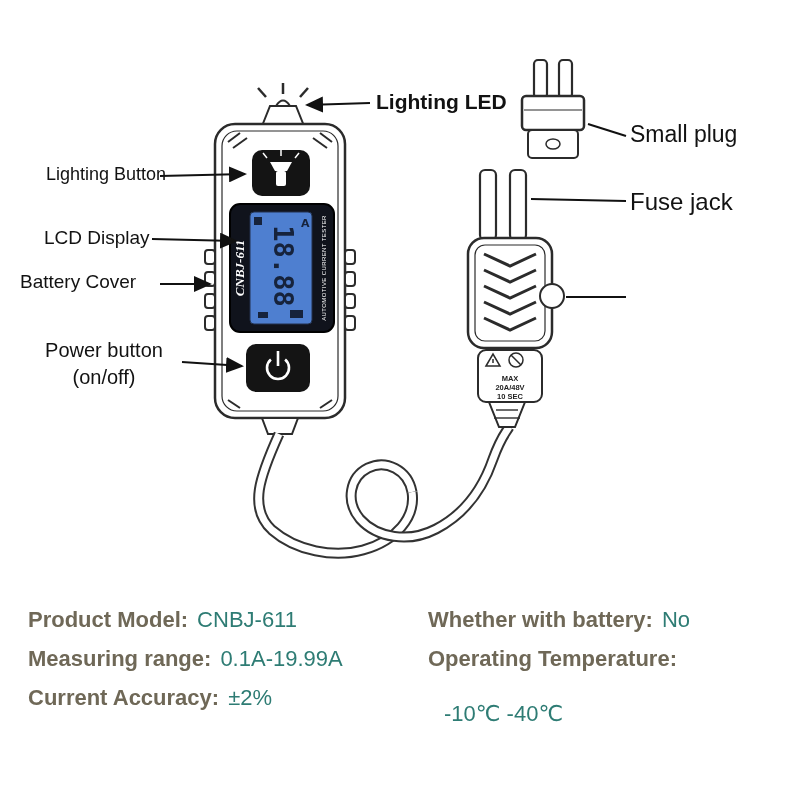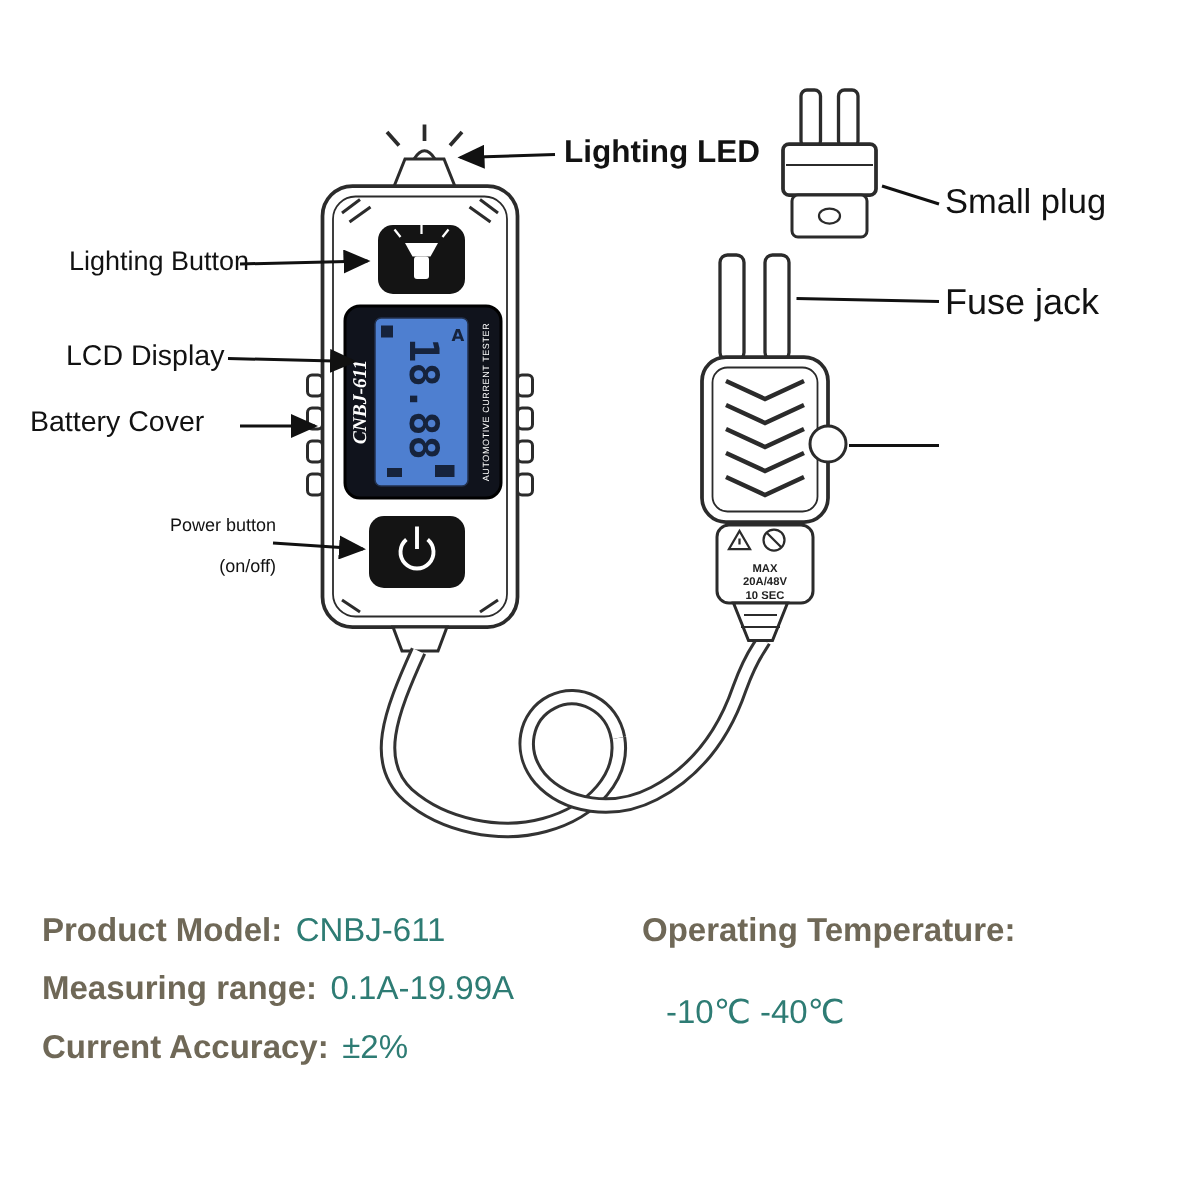--- a/index.html
+++ b/index.html
@@ -7,21 +7,21 @@
   .canvas { position:relative; width:800px; height:800px; background:#fff; overflow:hidden; }
   .art { position:absolute; left:0; top:0; }
   .callout { position:absolute; color:#121212; white-space:nowrap; }
   .co-lighting-led   { left:376px; top:90px;  font-size:21px; font-weight:600; }
   .co-small-plug     { left:630px; top:121px; font-size:23px; }
   .co-lighting-button{ left:46px;  top:164px; font-size:18px; }
   .co-fuse-jack      { left:630px; top:188px; font-size:24px; }
   .co-lcd-display    { left:44px;  top:227px; font-size:19px; }
   .co-battery-cover  { left:20px;  top:271px; font-size:19px; }
   .co-fuse-socket    { left:630px; top:284px; font-size:23px; }
-  .co-power-button   { left:24px;  top:337px; width:160px; text-align:right; font-size:12px; line-height:27px; }
+  .co-power-button   { left:24px;  top:337px; width:160px; text-align:center; font-size:20px; line-height:27px; }
   .specs-col { position:absolute; top:600px; }
   .specs-left  { left:28px; }
   .specs-right { left:428px; }
   .spec-row { height:39px; line-height:39px; font-size:22px; white-space:nowrap; }
   .spec-label { font-weight:700; color:var(--label_text,#6f6857); margin-right:9px; }
   .spec-value { font-weight:400; color:var(--value_text,#2e7c74); }
   .spec-row.indent { padding-left:16px;margin-top:16px; }
 </style>
 </head>
 <body>
@@ -170,20 +170,23 @@
     <div class="spec-row">
       <span class="spec-label">Measuring range:</span><span class="spec-value">0.1A-19.99A</span>
     </div>
     <div class="spec-row">
       <span class="spec-label">Current Accuracy:</span><span class="spec-value">±2%</span>
     </div>
   </div>
 
   <div class="specs-col specs-right">
     <div class="spec-row">
+      <span class="spec-label">Whether with battery:</span><span class="spec-value">No</span>
+    </div>
+    <div class="spec-row">
       <span class="spec-label">Operating Temperature:</span>
     </div>
     <div class="spec-row indent">
       <span class="spec-value">-10℃ -40℃</span>
     </div>
   </div>
 
 </div>
 
 </body></html>

